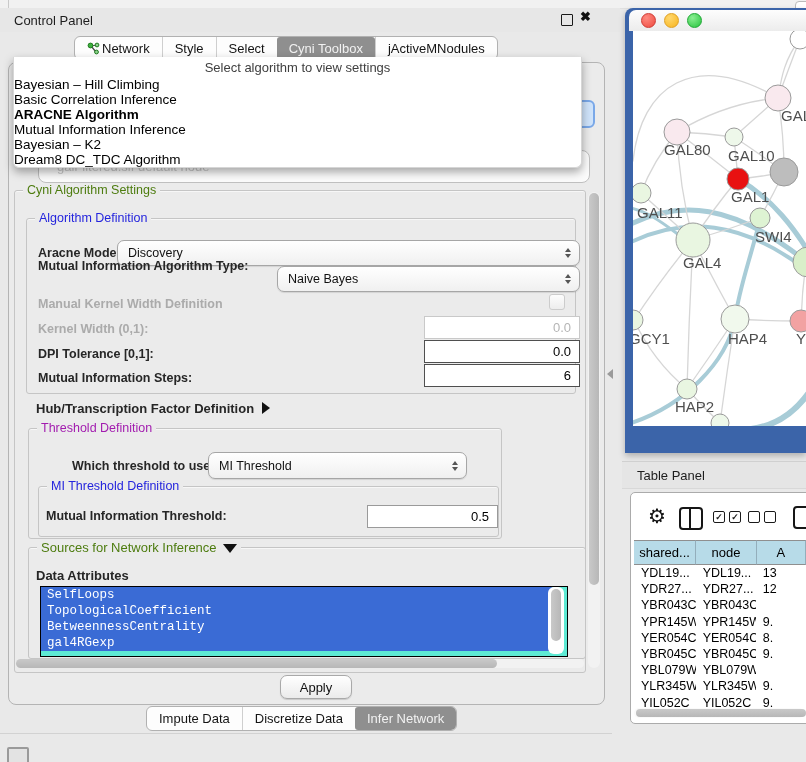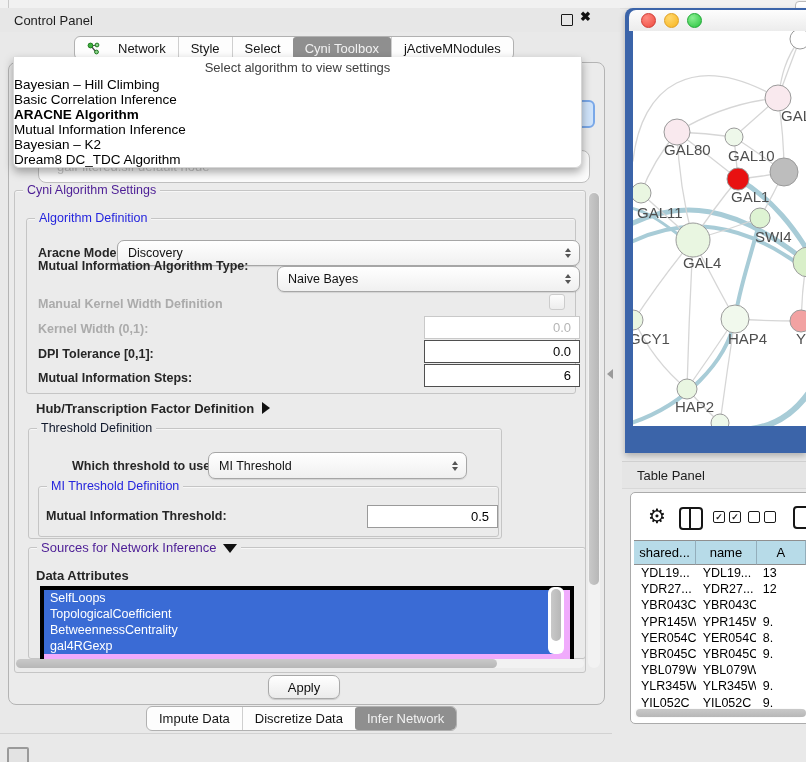--- a/index.html
+++ b/index.html
@@ -12,41 +12,41 @@
   #top-right-box{left:795px;top:1px;width:18px;height:12px;background:#fff;border:1px solid #bbb;border-radius:4px;}
   #cp-titlebar{left:0;top:8px;width:620px;height:24px;background:#e7e7e7;display:flex;align-items:center;}
   #cp-title{margin-left:14px;font-size:13px;color:#1d1d1d;}
   #cp-float{left:561px;top:14px;width:10px;height:10px;border:1.6px solid #1a1a1a;border-radius:1px;background:transparent;}
   #cp-close{left:580px;top:9px;font-size:13px;font-weight:bold;color:#111;}
   #bottom-line{left:0;top:733px;width:612px;height:1px;background:#d2d2d2;}
   #grip-icon{left:7px;top:747px;width:18px;height:14px;border:2px solid #9a9a9a;border-radius:2px;background:#e3e3e3;}
   
   #tabstrip{left:74px;top:36px;height:22px;display:flex;align-items:stretch;background:#fdfdfd;
             border:1px solid #b1b1b1;border-radius:6px;overflow:hidden;}
-  .tab{display:flex;align-items:center;gap:18px;padding:0 12px;font-size:13px;color:#141414;white-space:nowrap;}
+  .tab{display:flex;align-items:center;gap:2px;padding:0 12px;font-size:13px;color:#141414;white-space:nowrap;}
   .tab:not(:first-child){border-left:1px solid #cfcfcf;}
   .tab.selected{background:#8f8f8f;color:#f2f2f2;border-left:none;border-radius:3px;}
   
   #cp-frame{left:8px;top:62px;width:595px;height:641px;border:1px solid #b4b4b4;border-radius:8px;background:#ebebeb;}
   #bg-combo{left:38px;top:150px;width:550px;height:31px;border:1px solid #bfbfbf;border-radius:8px;
             background:#fbfbfb;display:flex;align-items:center;z-index:1;}
   #bg-combo span{margin-left:18px;font-size:13px;color:#c9c9c9;}
   #bg-button{left:576px;top:100px;width:15px;height:24px;border:2px solid #7aa8e8;border-radius:6px;background:#cfe3fa;z-index:1;}
   
   #algo-overlay{left:13px;top:57px;width:567px;height:110px;background:#ffffff;z-index:10;
                 border:1px solid #d6d6d6;border-top:none;border-radius:0 0 6px 6px;
                 box-shadow:0 4px 10px rgba(0,0,0,0.35);}
   #algo-header{height:20px;display:flex;align-items:center;justify-content:center;font-size:13px;color:#404040;}
   .algo-item{height:15px;line-height:15px;font-size:13.5px;color:#000;white-space:nowrap;}
   .algo-item.selected{font-weight:bold;}
   
   .group{position:absolute;border:1px solid #c5c5c5;border-radius:3px;box-shadow:inset 0 1px 0 rgba(255,255,255,0.6);}
-  .glabel{position:absolute;top:-8px;left:8px;background:#ebebeb;padding:0 4px;font-size:12.5px;color:#4c1d95;white-space:nowrap;}
+  .glabel{position:absolute;top:-8px;left:8px;background:#ebebeb;padding:0 4px;font-size:12.5px;color:#4d7c0f;white-space:nowrap;}
   .glabel.blue{color:#2424dd;}
-  .glabel.green{color:#0f172a;}
+  .glabel.green{color:#a21caf;}
   .lbl{position:absolute;font-size:12.5px;font-weight:bold;color:#262626;white-space:nowrap;}
   .lbl.disabled{color:#ababab;}
   .combo{position:absolute;background:linear-gradient(#ffffff,#f0f0f0);border:1px solid #a6a6a6;border-radius:7px;
          display:flex;align-items:center;font-size:12.5px;color:#111;padding-left:10px;
          box-shadow:0 1px 1px rgba(0,0,0,0.1);}
   .spin{position:absolute;right:8px;top:50%;transform:translateY(-50%);display:flex;flex-direction:column;gap:2px;}
   .spin i{display:block;width:0;height:0;border-left:3.5px solid transparent;border-right:3.5px solid transparent;}
   .spin .up{border-bottom:4.5px solid #555;}
   .spin .dn{border-top:4.5px solid #555;}
   .field{position:absolute;background:#fff;display:flex;align-items:center;justify-content:flex-end;
@@ -58,24 +58,24 @@
                    background:linear-gradient(#fdfdfd,#ededed);}
   .tri-right{display:inline-block;width:0;height:0;border-top:6px solid transparent;border-bottom:6px solid transparent;
              border-left:8px solid #111;margin-left:8px;vertical-align:-1px;}
   .tri-down{display:inline-block;width:0;height:0;border-left:7px solid transparent;border-right:7px solid transparent;
             border-top:9px solid #111;margin-left:6px;vertical-align:-1px;}
   
   .sb-track{position:absolute;background:#f2f2f2;border-radius:6px;}
   .sb-thumb{position:absolute;background:linear-gradient(90deg,#c9c9c9,#b7b7b7);border-radius:6px;}
   .sb-thumb.h{background:linear-gradient(#c9c9c9,#b7b7b7);}
   
-  #attr-list{left:40px;top:586px;width:526px;height:69px;background:#f0abfc;border:4px solid #000000;overflow:hidden;}
+  #attr-list{left:40px;top:586px;width:526px;height:69px;background:#5eead4;border:1px solid #000000;overflow:hidden;font-family:Liberation Mono, monospace;}
   .attr-item{width:505px;height:16px;line-height:16px;padding-left:6px;font-size:12.5px;color:#fff;background:#3a6bd5;}
   
-  #apply-btn{left:268px;top:675px;width:70px;height:22px;border:1px solid #a9a9a9;border-radius:7px;
+  #apply-btn{left:280px;top:675px;width:70px;height:22px;border:1px solid #a9a9a9;border-radius:7px;
              background:linear-gradient(#ffffff,#ebebeb);display:flex;align-items:center;justify-content:center;
              font-size:13px;color:#111;box-shadow:0 1px 1px rgba(0,0,0,0.15);}
   #bottom-tabstrip{left:146px;top:706px;height:23px;display:flex;align-items:stretch;background:#fdfdfd;
                    border:1px solid #b1b1b1;border-radius:6px;overflow:hidden;}
   
   #net-frame{left:625px;top:8px;width:181px;height:445px;background:#3b64a9;border-radius:8px 0 0 0;
              box-shadow:0 3px 6px rgba(0,0,0,0.25);}
   #net-titlebar{left:629px;top:10px;width:177px;height:21px;background:linear-gradient(#fdfdfd,#ececec);
                 border-radius:7px 0 0 0;display:flex;align-items:center;gap:8px;padding-left:12px;}
   .light{width:13px;height:13px;border-radius:50%;}
@@ -334,21 +334,21 @@
 <span class="abs" id="gear-icon">⚙</span>
 <div class="abs" id="split-icon"></div>
 <span class="cbx" style="left:713px;top:511px;">✓</span>
 <span class="cbx" style="left:729px;top:511px;">✓</span>
 <span class="cbx" style="left:748px;top:511px;"></span>
 <span class="cbx" style="left:764px;top:511px;"></span>
 <div class="abs" id="partial-icon"></div>
 <div class="abs" id="tp-table">
     <div class="tp-row">
       <div class="tp-hcell c1">shared...</div>
-      <div class="tp-hcell c2">name</div>
+      <div class="tp-hcell c2">node</div>
       <div class="tp-hcell c3">A</div>
     </div>
     <div class="tp-row">
       <div class="tp-cell c1">YDL19...</div>
       <div class="tp-cell c2">YDL19...</div>
       <div class="tp-cell c3">13</div>
     </div>
     <div class="tp-row">
       <div class="tp-cell c1">YDR27...</div>
       <div class="tp-cell c2">YDR27...</div>

